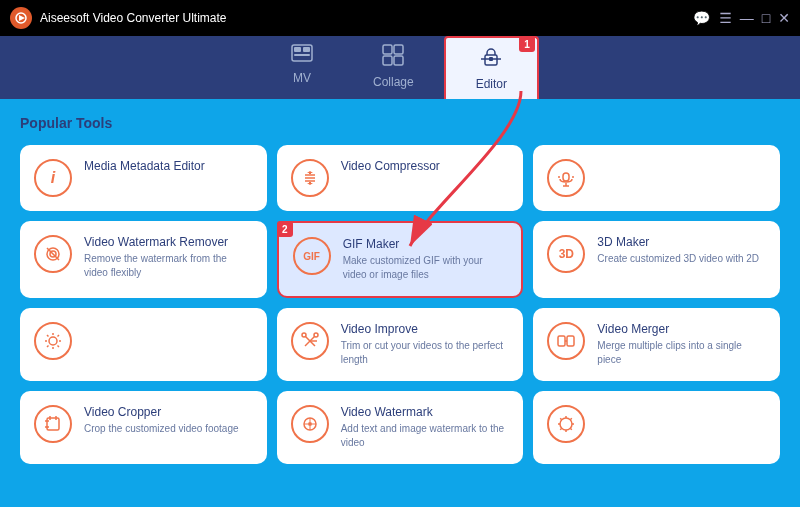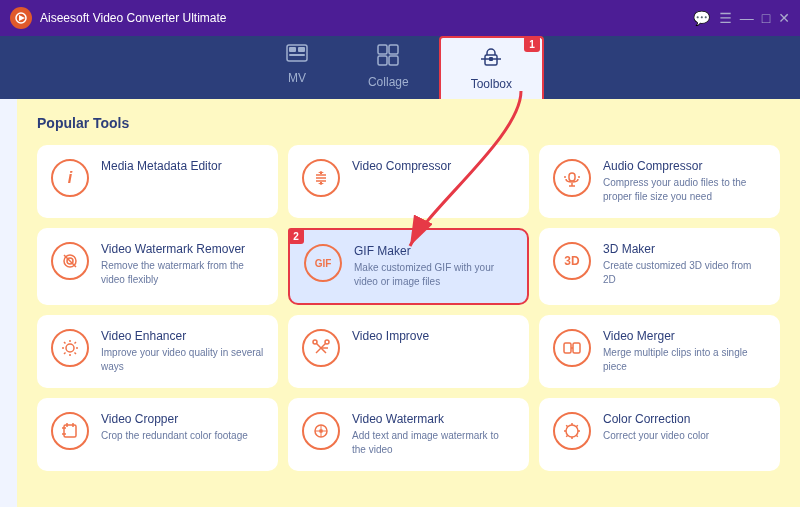--- a/index.html
+++ b/index.html
@@ -8,21 +8,21 @@
       background: #f0f4ff;
       width: 800px;
       height: 507px;
       overflow: hidden;
       display: flex;
       flex-direction: column;
     }
 
     
     .title-bar {
-      background: #4c1d95;
+      background: #000000;
       height: 36px;
       display: flex;
       align-items: center;
       padding: 0 10px;
       flex-shrink: 0;
     }
     .title-bar-logo {
       width: 22px;
       height: 22px;
       background: #e05a2b;
@@ -76,22 +76,21 @@
     }
     .nav-tab .tab-icon {
       font-size: 20px;
     }
 
     
     .main-content {
       flex: 1;
       padding: 16px 20px;
       overflow-y: auto;
-      background: #fef9c3;
-      margin-left: 17px;
+      background: #0ea5e9;
     }
 
     .section-title {
       font-size: 14px;
       font-weight: 600;
       color: #2c3e7a;
       margin-bottom: 14px;
     }
 
     
@@ -202,21 +201,21 @@
   </div>
   <div class="nav-tab active" style="position:relative;">
     <span class="tab-icon">
       <svg width="22" height="22" viewBox="0 0 22 22">
         <rect x="5" y="9" width="12" height="10" rx="1.5" stroke="#2c3e7a" stroke-width="1.5" fill="none"></rect>
         <path d="M7 9V7a4 4 0 0 1 8 0v2" stroke="#2c3e7a" stroke-width="1.5" fill="none"></path>
         <line x1="1" y1="13" x2="21" y2="13" stroke="#2c3e7a" stroke-width="1.5"></line>
         <rect x="9" y="11" width="4" height="4" rx="1" fill="#2c3e7a"></rect>
       </svg>
     </span>
-    <span>Toolbox</span>
+    <span>Editor</span>
 
     <div style="position:absolute; top:-2px; right:2px; background:#e63946; color:white; font-size:10px; font-weight:bold; width:16px; height:16px; border-radius:3px; display:flex; align-items:center; justify-content:center;">1</div>
   </div>
 </div>
 
 <div class="main-content">
   <div class="section-title">Popular Tools</div>
 
   <div class="tools-grid">
 
@@ -248,24 +247,20 @@
       <div class="tool-icon">
         <svg width="18" height="18" viewBox="0 0 18 18">
           <rect x="6" y="4" width="6" height="8" rx="3" stroke="#f0734a" stroke-width="1.5" fill="none"></rect>
           <path d="M3 10 C3 14 15 14 15 10" stroke="#f0734a" stroke-width="1.5" fill="none"></path>
           <line x1="9" y1="14" x2="9" y2="17" stroke="#f0734a" stroke-width="1.5"></line>
           <line x1="6" y1="17" x2="12" y2="17" stroke="#f0734a" stroke-width="1.5"></line>
           <line x1="1" y1="8" x2="3" y2="8" stroke="#f0734a" stroke-width="1.5"></line>
           <line x1="15" y1="8" x2="17" y2="8" stroke="#f0734a" stroke-width="1.5"></line>
         </svg>
       </div>
-      <div class="tool-info">
-        <div class="tool-name">Audio Compressor</div>
-        <div class="tool-desc">Compress your audio files to the proper file size you need</div>
-      </div>
     </div>
 
     <div class="tool-card">
       <div class="tool-icon">
         <svg width="18" height="18" viewBox="0 0 18 18">
           <circle cx="9" cy="9" r="6" stroke="#f0734a" stroke-width="1.5" fill="none"></circle>
           <circle cx="9" cy="9" r="3" stroke="#f0734a" stroke-width="1.5" fill="none"></circle>
           <line x1="3" y1="3" x2="15" y2="15" stroke="#f0734a" stroke-width="1.5"></line>
         </svg>
       </div>
@@ -281,56 +276,53 @@
         <div class="tool-name">GIF Maker</div>
         <div class="tool-desc">Make customized GIF with your video or image files</div>
       </div>
       <div style="position:absolute; top:-2px; left:-2px; background:#e63946; color:white; font-size:10px; font-weight:bold; width:16px; height:16px; border-radius:3px; display:flex; align-items:center; justify-content:center;">2</div>
     </div>
 
     <div class="tool-card">
       <div class="tool-icon maker-3d">3D</div>
       <div class="tool-info">
         <div class="tool-name">3D Maker</div>
-        <div class="tool-desc">Create customized 3D video from 2D</div>
+        <div class="tool-desc">Create customized 3D video with 2D</div>
       </div>
     </div>
 
     <div class="tool-card">
       <div class="tool-icon">
         <svg width="18" height="18" viewBox="0 0 18 18">
           <circle cx="9" cy="9" r="4" stroke="#f0734a" stroke-width="1.5" fill="none"></circle>
           <line x1="9" y1="1" x2="9" y2="3" stroke="#f0734a" stroke-width="1.5"></line>
           <line x1="9" y1="15" x2="9" y2="17" stroke="#f0734a" stroke-width="1.5"></line>
           <line x1="1" y1="9" x2="3" y2="9" stroke="#f0734a" stroke-width="1.5"></line>
           <line x1="15" y1="9" x2="17" y2="9" stroke="#f0734a" stroke-width="1.5"></line>
           <line x1="3" y1="3" x2="4.5" y2="4.5" stroke="#f0734a" stroke-width="1.5"></line>
           <line x1="13.5" y1="13.5" x2="15" y2="15" stroke="#f0734a" stroke-width="1.5"></line>
           <line x1="15" y1="3" x2="13.5" y2="4.5" stroke="#f0734a" stroke-width="1.5"></line>
           <line x1="3" y1="15" x2="4.5" y2="13.5" stroke="#f0734a" stroke-width="1.5"></line>
         </svg>
       </div>
-      <div class="tool-info">
-        <div class="tool-name">Video Enhancer</div>
-        <div class="tool-desc">Improve your video quality in several ways</div>
-      </div>
     </div>
 
     <div class="tool-card">
       <div class="tool-icon">
         <svg width="18" height="18" viewBox="0 0 18 18">
           <line x1="4" y1="4" x2="14" y2="14" stroke="#f0734a" stroke-width="1.5"></line>
           <line x1="14" y1="4" x2="4" y2="14" stroke="#f0734a" stroke-width="1.5"></line>
           <circle cx="3" cy="3" r="2" stroke="#f0734a" stroke-width="1.5" fill="none"></circle>
           <circle cx="15" cy="3" r="2" stroke="#f0734a" stroke-width="1.5" fill="none"></circle>
           <line x1="9" y1="9" x2="16" y2="9" stroke="#f0734a" stroke-width="1.5"></line>
         </svg>
       </div>
       <div class="tool-info">
         <div class="tool-name">Video Improve</div>
+        <div class="tool-desc">Trim or cut your videos to the perfect length</div>
       </div>
     </div>
 
     <div class="tool-card">
       <div class="tool-icon">
         <svg width="18" height="18" viewBox="0 0 18 18">
           <rect x="1" y="4" width="7" height="10" rx="1.5" stroke="#f0734a" stroke-width="1.5" fill="none"></rect>
           <rect x="10" y="4" width="7" height="10" rx="1.5" stroke="#f0734a" stroke-width="1.5" fill="none"></rect>
           <line x1="8" y1="9" x2="10" y2="9" stroke="#f0734a" stroke-width="1.5"></line>
         </svg>
@@ -346,21 +338,21 @@
         <svg width="18" height="18" viewBox="0 0 18 18">
           <rect x="3" y="3" width="12" height="12" rx="1.5" stroke="#f0734a" stroke-width="1.5" fill="none"></rect>
           <line x1="6" y1="1" x2="6" y2="5" stroke="#f0734a" stroke-width="1.5"></line>
           <line x1="12" y1="1" x2="12" y2="5" stroke="#f0734a" stroke-width="1.5"></line>
           <line x1="1" y1="6" x2="5" y2="6" stroke="#f0734a" stroke-width="1.5"></line>
           <line x1="1" y1="12" x2="5" y2="12" stroke="#f0734a" stroke-width="1.5"></line>
         </svg>
       </div>
       <div class="tool-info">
         <div class="tool-name">Video Cropper</div>
-        <div class="tool-desc">Crop the redundant color footage</div>
+        <div class="tool-desc">Crop the customized video footage</div>
       </div>
     </div>
 
     <div class="tool-card">
       <div class="tool-icon">
         <svg width="18" height="18" viewBox="0 0 18 18">
           <circle cx="9" cy="9" r="6" stroke="#f0734a" stroke-width="1.5" fill="none"></circle>
           <circle cx="9" cy="9" r="2" fill="#f0734a"></circle>
           <line x1="9" y1="3" x2="9" y2="7" stroke="#f0734a" stroke-width="1"></line>
           <line x1="9" y1="11" x2="9" y2="15" stroke="#f0734a" stroke-width="1"></line>
@@ -381,24 +373,20 @@
           <line x1="9" y1="3" x2="9" y2="1" stroke="#f0734a" stroke-width="1.5"></line>
           <line x1="9" y1="15" x2="9" y2="17" stroke="#f0734a" stroke-width="1.5"></line>
           <line x1="3" y1="9" x2="1" y2="9" stroke="#f0734a" stroke-width="1.5"></line>
           <line x1="15" y1="9" x2="17" y2="9" stroke="#f0734a" stroke-width="1.5"></line>
           <line x1="4.5" y1="4.5" x2="3.2" y2="3.2" stroke="#f0734a" stroke-width="1.5"></line>
           <line x1="13.5" y1="13.5" x2="14.8" y2="14.8" stroke="#f0734a" stroke-width="1.5"></line>
           <line x1="13.5" y1="4.5" x2="14.8" y2="3.2" stroke="#f0734a" stroke-width="1.5"></line>
           <line x1="4.5" y1="13.5" x2="3.2" y2="14.8" stroke="#f0734a" stroke-width="1.5"></line>
         </svg>
       </div>
-      <div class="tool-info">
-        <div class="tool-name">Color Correction</div>
-        <div class="tool-desc">Correct your video color</div>
-      </div>
     </div>
 
   </div>
 </div>
 
 <svg style="position:fixed; top:36px; left:0; width:800px; height:471px; pointer-events:none; z-index:50;" viewBox="0 0 800 471">
 
   <defs>
     <marker id="arrowhead" markerWidth="10" markerHeight="7" refX="10" refY="3.5" orient="auto">
       <polygon points="0 0, 10 3.5, 0 7" fill="#e63946"></polygon>

